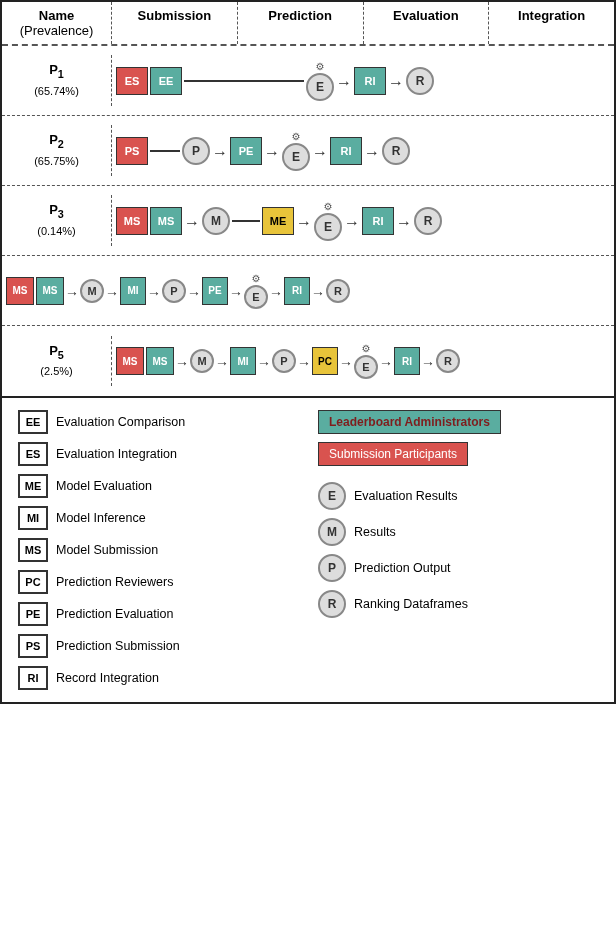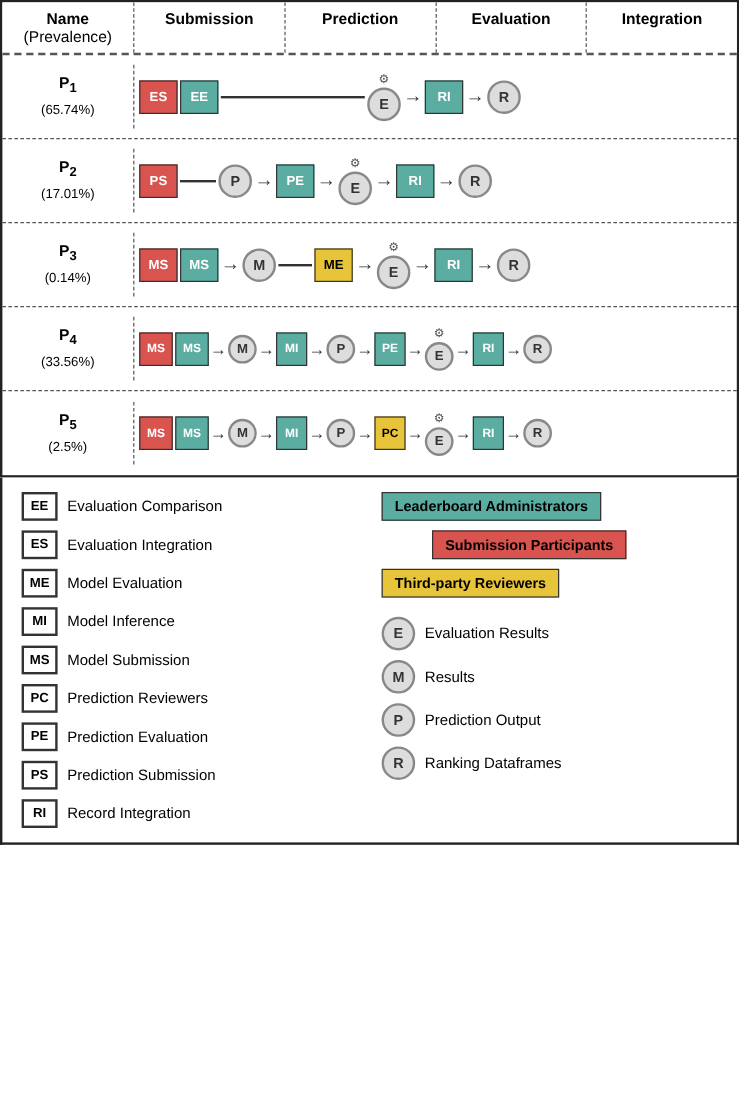--- a/index.html
+++ b/index.html
@@ -228,21 +228,21 @@
 
         <span class="box box-teal">RI</span>
         <span class="arrow">→</span>
         <span class="circle">R</span>
       </div>
     </div>
   </div>
 
   <div class="pipeline-row">
     <div class="name-cell">
-      P<sub>2</sub><br><span class="prevalence">(17.01%)</span>
+      P<sub>2</sub><br><span class="prevalence">(65.75%)</span>
     </div>
     <div class="pipeline-area">
       <div class="full-pipeline">
         <span class="box box-red">PS</span>
         <span style="display:inline-block;width:30px;height:2px;background:#333;margin:0 2px;flex-shrink:0;"></span>
         <span class="circle">P</span>
         <span class="arrow">→</span>
         <span class="box box-teal">PE</span>
         <span class="arrow">→</span>
         <div class="with-gear">
@@ -277,23 +277,20 @@
         </div>
         <span class="arrow">→</span>
         <span class="box box-teal">RI</span>
         <span class="arrow">→</span>
         <span class="circle">R</span>
       </div>
     </div>
   </div>
 
   <div class="pipeline-row">
-    <div class="name-cell">
-      P<sub>4</sub><br><span class="prevalence">(33.56%)</span>
-    </div>
     <div class="pipeline-area">
       <div class="full-pipeline" style="flex-wrap:nowrap;">
         <span class="box box-red" style="width:28px;font-size:10px;">MS</span>
         <span style="width:2px;"></span>
         <span class="box box-teal" style="width:28px;font-size:10px;">MS</span>
         <span style="font-size:14px;padding:0 1px;color:#333;">→</span>
         <span class="circle" style="width:24px;height:24px;font-size:11px;">M</span>
         <span style="font-size:14px;padding:0 1px;color:#333;">→</span>
         <span class="box box-teal" style="width:26px;font-size:10px;">MI</span>
         <span style="font-size:14px;padding:0 1px;color:#333;">→</span>
@@ -381,27 +378,24 @@
     </div>
     <div class="legend-item">
       <span class="legend-box-label">RI</span>
       <span>Record Integration</span>
     </div>
   </div>
 
   <div class="legend-right">
 
     <div class="legend-item">
-      <span class="legend-color-box" style="background:#5aada0;color:#000000;font-weight:bold;">Leaderboard Administrators</span>
-    </div>
-    <div class="legend-item">
-      <span class="legend-color-box" style="background:#d9534f;color:#000000;font-weight:bold;margin-left:42px;">Submission Participants</span>
-    </div>
-    <div class="legend-item">
-      <span class="legend-color-box" style="background:#e8c43a;color:#000;font-weight:bold;">Third-party Reviewers</span>
+      <span class="legend-color-box" style="background:#5aada0;color:#7f1d1d;font-weight:bold;">Leaderboard Administrators</span>
+    </div>
+    <div class="legend-item">
+      <span class="legend-color-box" style="background:#d9534f;color:#ffffff;font-weight:normal;">Submission Participants</span>
     </div>
 
     <div class="legend-item" style="margin-top:8px;">
       <span class="legend-circle">E</span>
       <span>Evaluation Results</span>
     </div>
     <div class="legend-item">
       <span class="legend-circle">M</span>
       <span>Results</span>
     </div>

